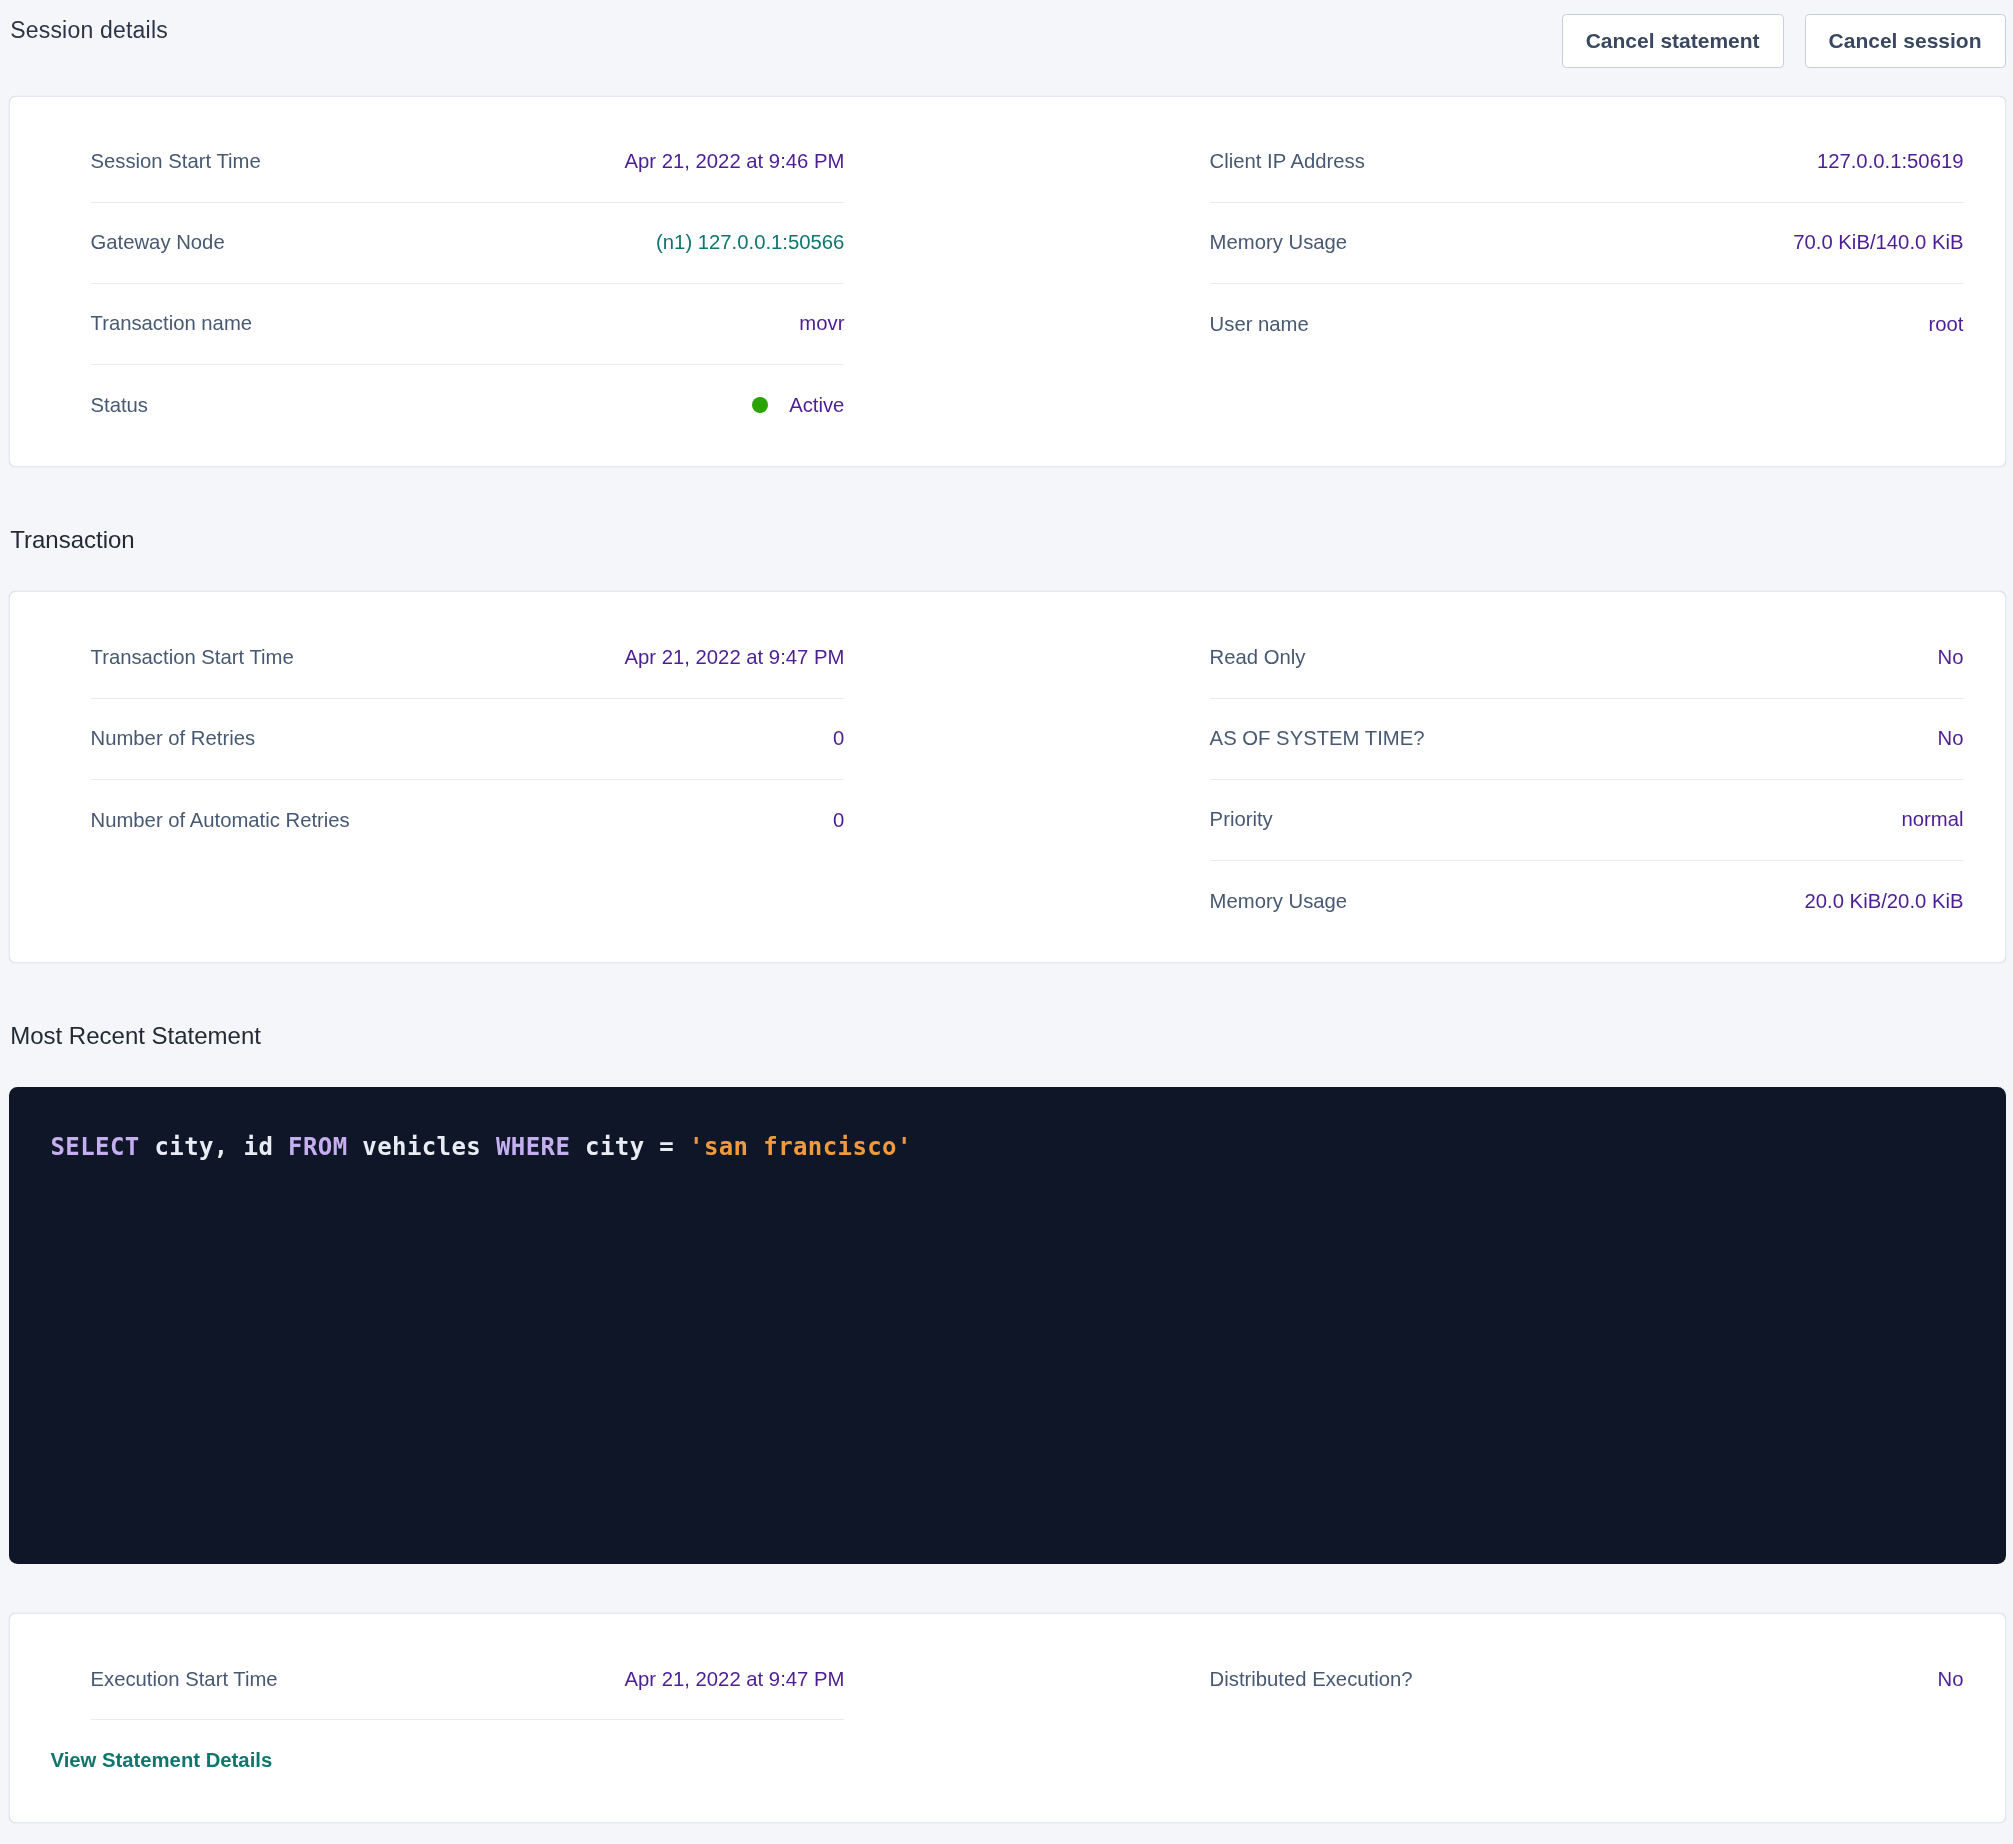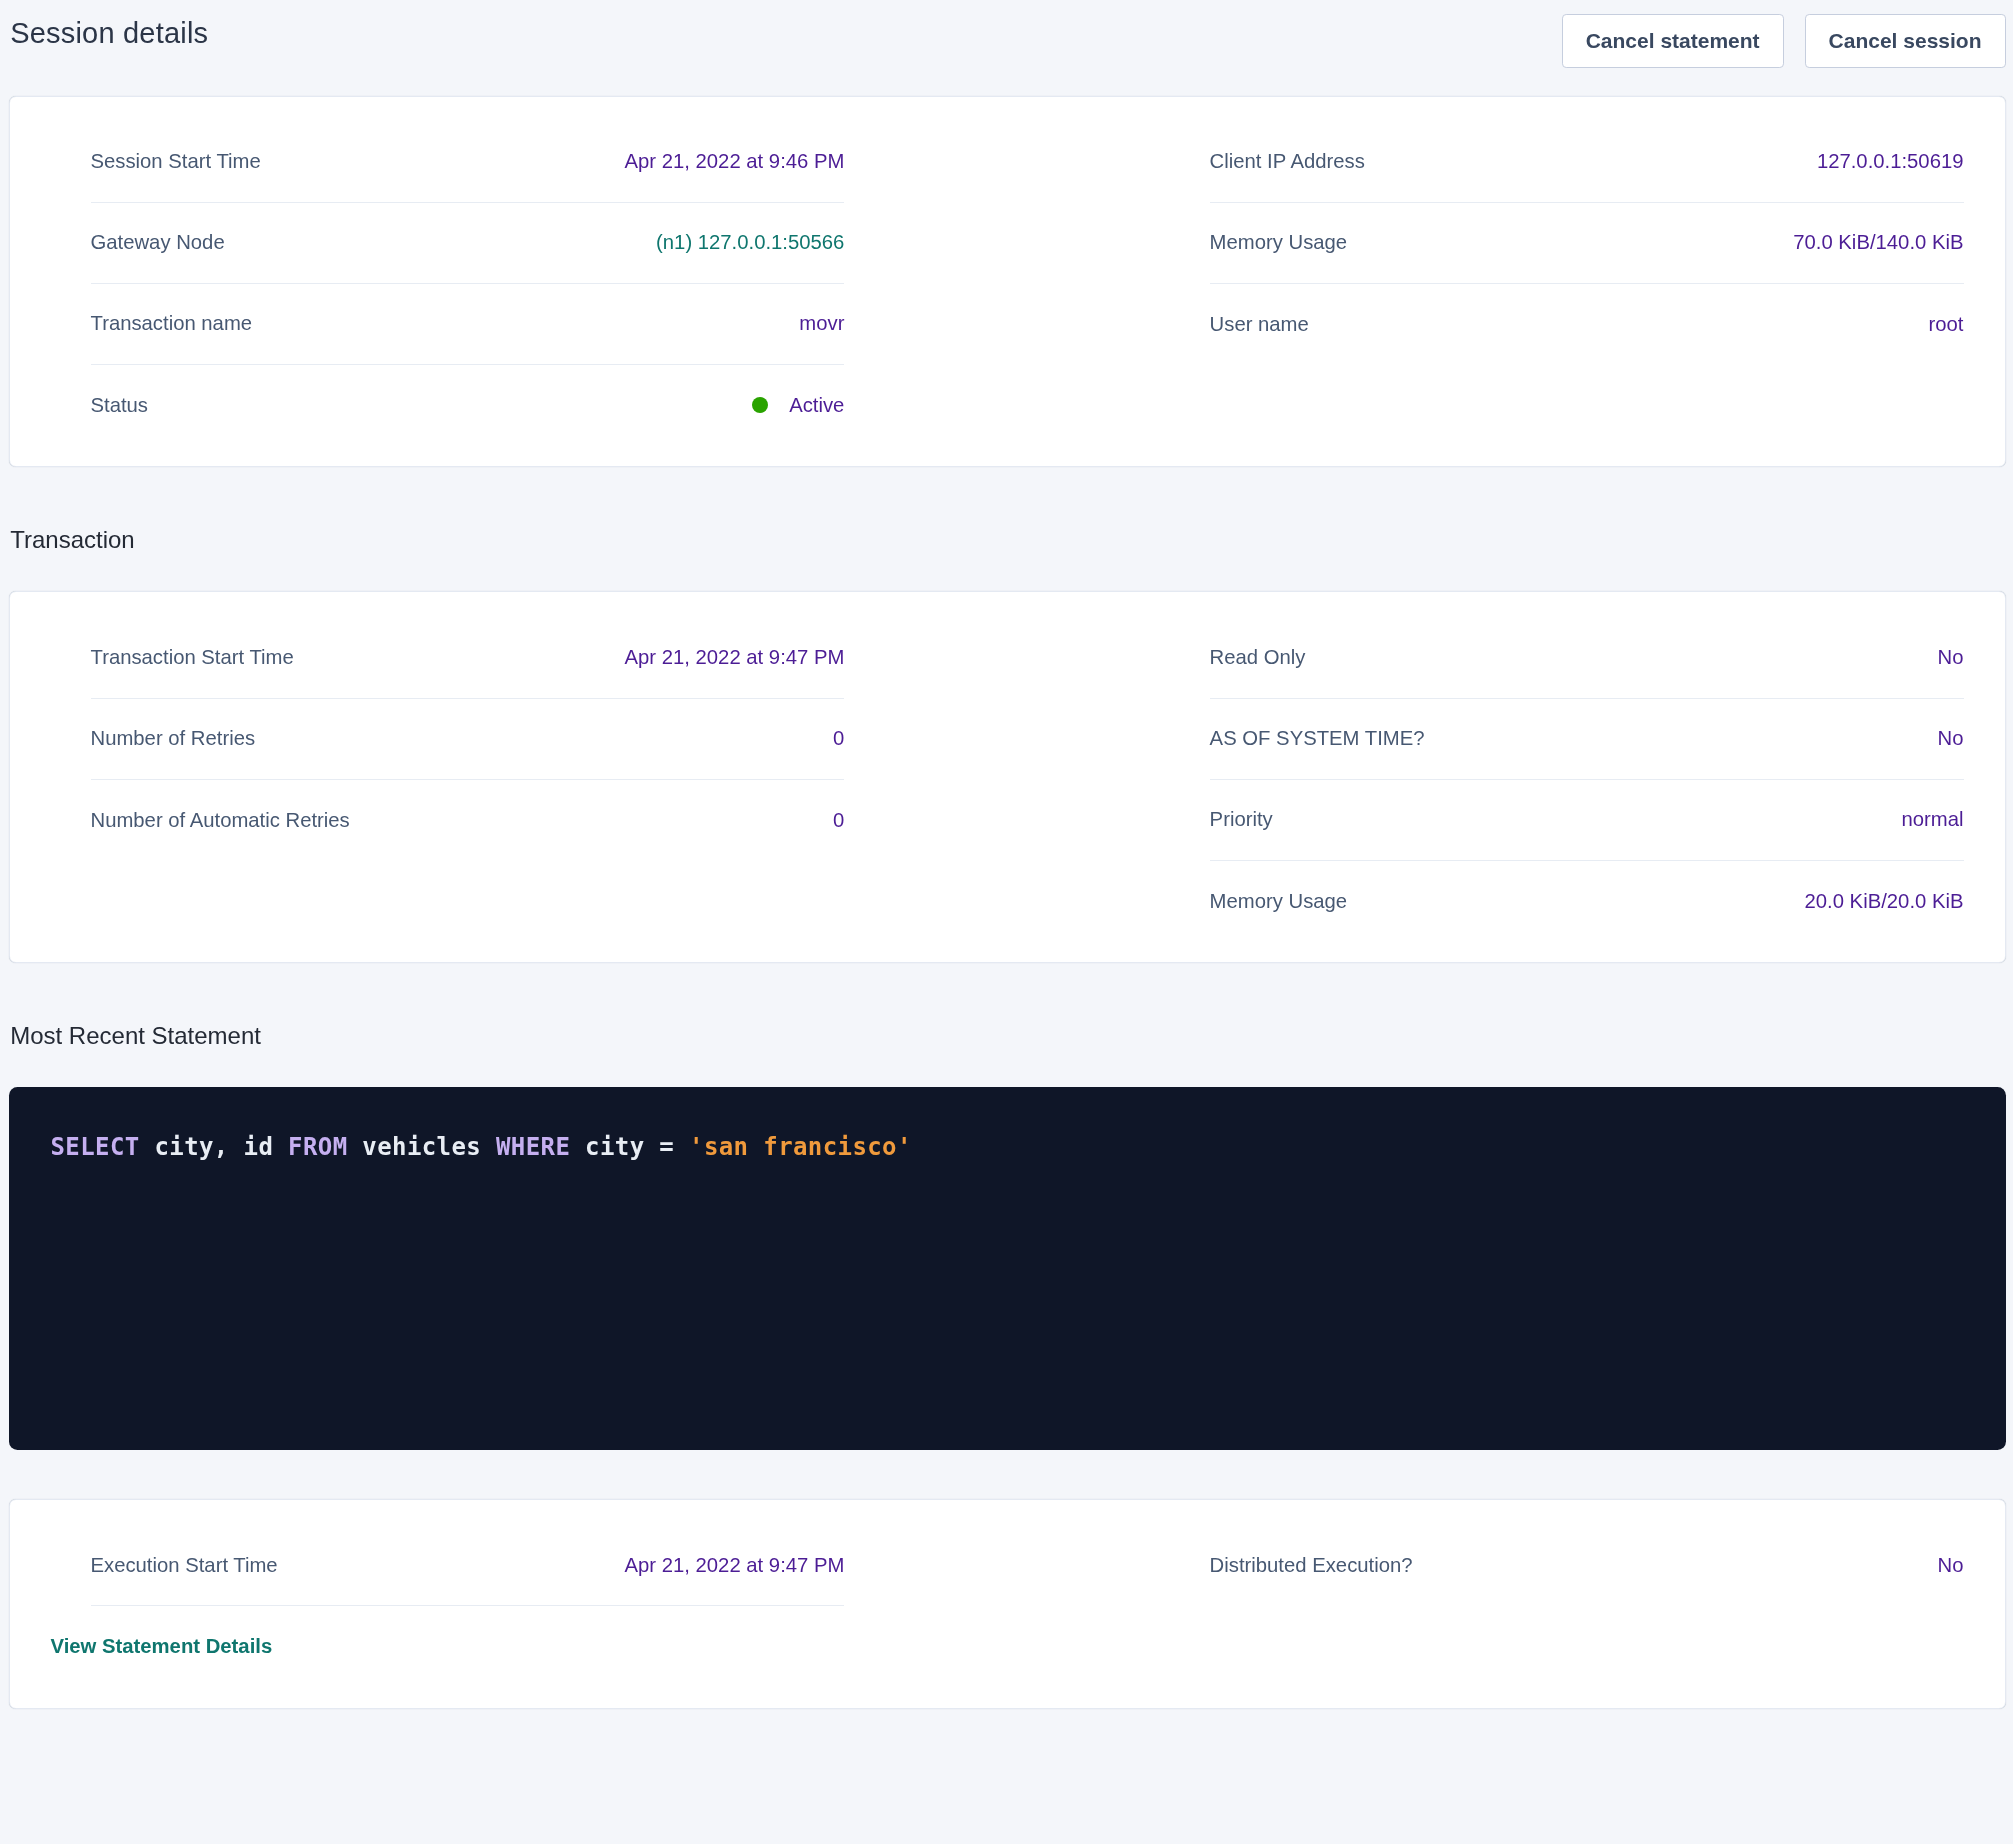--- a/index.html
+++ b/index.html
@@ -16,21 +16,21 @@
 
   
   .page-header {
     display: flex;
     justify-content: space-between;
     align-items: flex-start;
     margin-bottom: 28px;
   }
   .page-title {
     margin: 3.4px 0 0 1.7px;
-    font-size: 29px;
+    font-size: 23px;
     font-weight: 400;
     color: #2b3547;
     letter-spacing: 0.2px;
   }
   .header-actions { display: flex; gap: 21px; padding-top: 0; }
   .btn {
     height: 54px;
     padding: 0 23px;
     background: #ffffff;
     border: 1.3px solid #c6cede;
@@ -76,21 +76,21 @@
     margin: 59px 0 37px 1.7px;
     font-size: 24px;
     font-weight: 400;
     color: #242a35;
   }
 
   
   .code-block {
     background: #0f1628;
     border-radius: 8.5px;
-    height: 363px;
+    height: 477px;
     padding: 46px 42px;
   }
   .sql-line {
     margin: 0;
     font-family: "DejaVu Sans Mono", monospace;
     font-size: 24px;
     font-weight: 700;
     letter-spacing: 0.4px;
     white-space: pre;
   }

